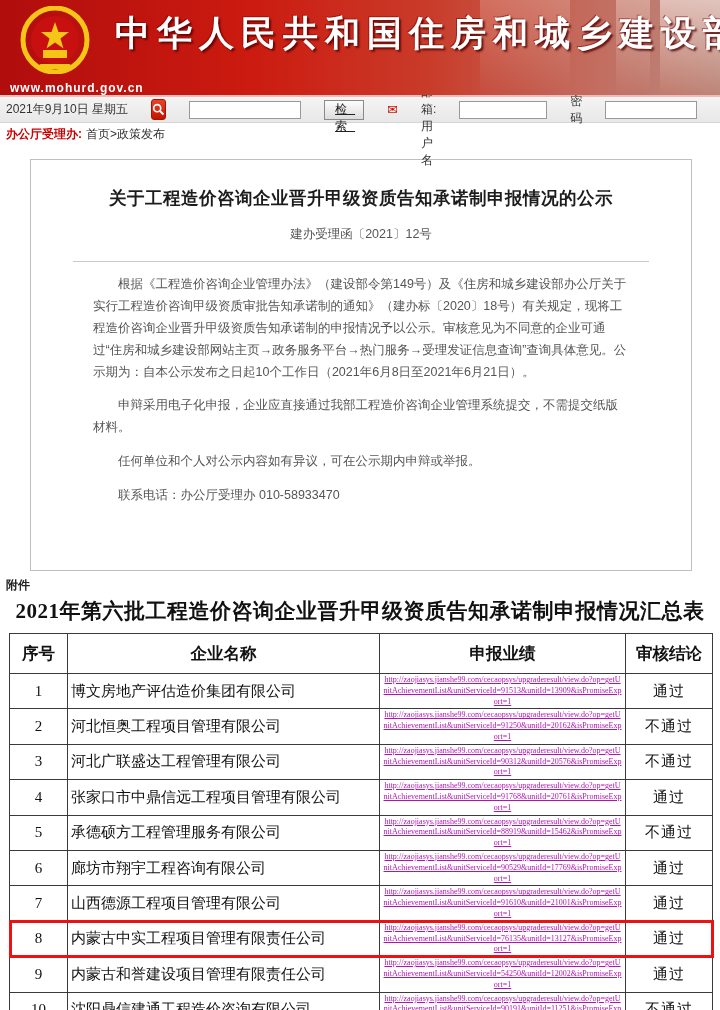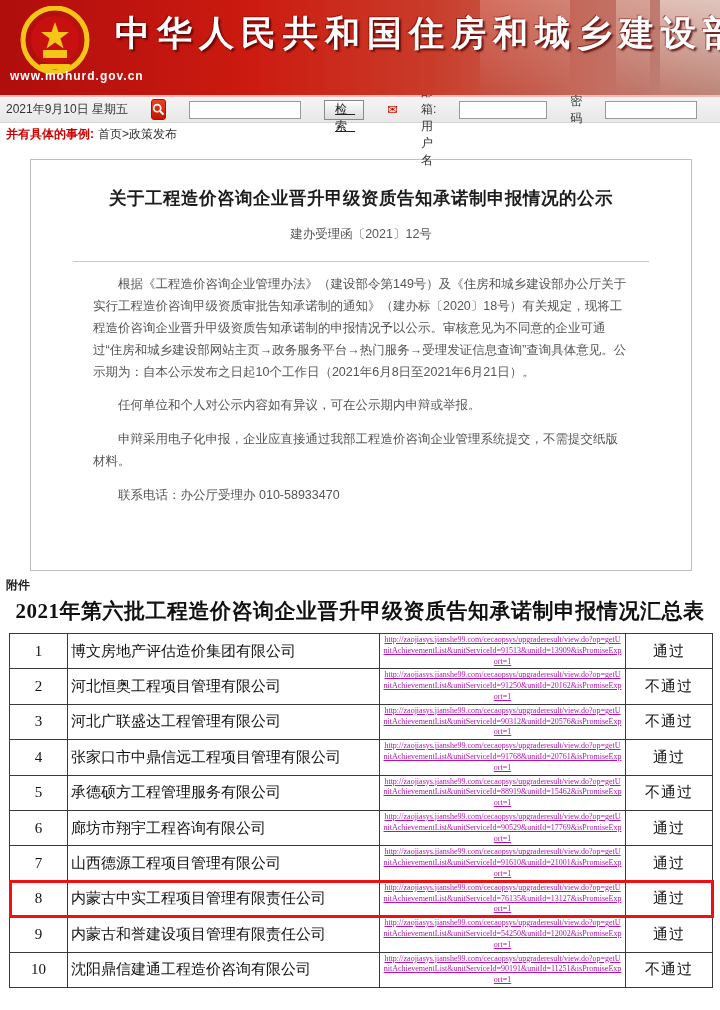--- a/index.html
+++ b/index.html
@@ -7,21 +7,21 @@
   body { font-family:"Liberation Sans","DejaVu Sans",sans-serif; }
   .page { width:720px; height:1010px; margin:0 auto; background:#fff; overflow:hidden; position:relative; }
 
   
   .banner { position:relative; height:95px; background:linear-gradient(90deg,#b00d0d 0%,#cc1b10 35%,#c93c2a 60%,#c4685a 80%,#b98a80 100%); overflow:hidden; }
   .banner .bldg { position:absolute; top:0; bottom:0; background:rgba(255,235,225,.35); }
   .banner .bldg.b1 { right:0; width:60px; background:linear-gradient(180deg,rgba(255,245,240,.55),rgba(200,120,100,.25)); }
   .banner .bldg.b2 { right:70px; width:34px; background:linear-gradient(180deg,rgba(255,240,230,.35),rgba(190,110,95,.18)); }
   .banner .bldg.b3 { right:150px; width:90px; background:linear-gradient(180deg,rgba(255,235,220,.22),rgba(180,90,80,.12)); }
   .emblem-wrap { position:absolute; left:12px; top:4px; width:86px; height:72px; display:flex; align-items:center; justify-content:center; }
-  .site-url { position:absolute; left:10px; bottom:12px; color:#fff; font-size:12px; font-weight:bold; letter-spacing:1px; }
+  .site-url { position:absolute; left:10px; bottom:0; color:#fff; font-size:12px; font-weight:bold; letter-spacing:1px; }
   .banner-titles { position:absolute; left:115px; right:30px; top:10px; text-align:center; }
   .site-title { color:#fff; font-size:35px; font-weight:bold; letter-spacing:7px; text-shadow:2px 2px 2px rgba(80,0,0,.8), -1px -1px 0 rgba(120,0,0,.5); white-space:nowrap; }
   .site-sub { margin-top:9px; color:#dfd94e; font-size:10.5px; font-weight:bold; text-shadow:1px 1px 1px rgba(90,0,0,.7); white-space:nowrap; }
 
   
   .navbar { height:28px; background:linear-gradient(180deg,#f4f4f4,#e8e8e8); border-top:2px solid #f2b9b9; border-bottom:1px solid #d5d5d5; display:flex; align-items:center; font-size:12px; color:#333; padding:0 6px; gap:23px; }
   .nav-date { white-space:nowrap; }
   .icon-search-btn { width:22px; height:21px; background:linear-gradient(180deg,#e8442a,#c21500); border:1px solid #a81200; border-radius:3px; display:flex; align-items:center; justify-content:center; cursor:pointer; }
   .navbar input { height:18px; border:1px solid #999; background:#fff; font-size:11px; padding:0 3px; }
   .in-search { width:112px; }
@@ -104,48 +104,54 @@
     <button class="btn">登录</button>
     <span class="nav-right">
       <span class="orange">↑</span>
       <a class="nav-link">设为首页</a>
       <span class="bookmark-ico"></span>
       <a class="nav-link">收藏本站</a>
     </span>
   </div>
 
   <div class="crumb">
-    <span class="crumb-label">并有具体的事例:</span>
+    <span class="crumb-label">办公厅受理办:</span>
     <a class="crumb-path">首页&gt;政策发布</a>
   </div>
 
   <div class="docbox">
     <div class="doc-title">关于工程造价咨询企业晋升甲级资质告知承诺制申报情况的公示</div>
     <div class="doc-number">建办受理函〔2021〕12号</div>
     <hr class="doc-hr">
     <div class="doc-body">
       <p>根据《工程造价咨询企业管理办法》（建设部令第149号）及《住房和城乡建设部办公厅关于实行工程造价咨询甲级资质审批告知承诺制的通知》（建办标〔2020〕18号）有关规定，现将工程造价咨询企业晋升甲级资质告知承诺制的申报情况予以公示。审核意见为不同意的企业可通过“住房和城乡建设部网站主页→政务服务平台→热门服务→受理发证信息查询”查询具体意见。公示期为：自本公示发布之日起10个工作日（2021年6月8日至2021年6月21日）。</p>
+      <p>申辩采用电子化申报，企业应直接通过我部工程造价咨询企业管理系统提交，不需提交纸版材料。</p>
       <p>任何单位和个人对公示内容如有异议，可在公示期内申辩或举报。</p>
-      <p>申辩采用电子化申报，企业应直接通过我部工程造价咨询企业管理系统提交，不需提交纸版材料。</p>
       <p>联系电话：办公厅受理办  010-58933470</p>
 
     </div>
   </div>
 
   <div class="attach-label">附件</div>
   <div class="table-title">2021年第六批工程造价咨询企业晋升甲级资质告知承诺制申报情况汇总表</div>
 
   <table class="results">
     <colgroup>
         <col class="c-idx">
         <col class="c-name">
         <col class="c-url">
         <col class="c-res">
       </colgroup>
     <tbody>
+        <tr>
+      <th>序号</th>
+      <th>企业名称</th>
+      <th>申报业绩</th>
+      <th>审核结论</th>
+    </tr>
     <tr>
       <td class="idx">1</td>
       <td class="name">博文房地产评估造价集团有限公司</td>
       <td class="url">
             <a>http://zaojiasys.jianshe99.com/cecaopsys/upgraderesult/view.do?op=getUnitAchievementList&amp;unitServiceId=91513&amp;unitId=13909&amp;isPromiseExport=1</a>
           </td>
       <td class="res">通过</td>
     </tr>
     <tr>
       <td class="idx">2</td>

